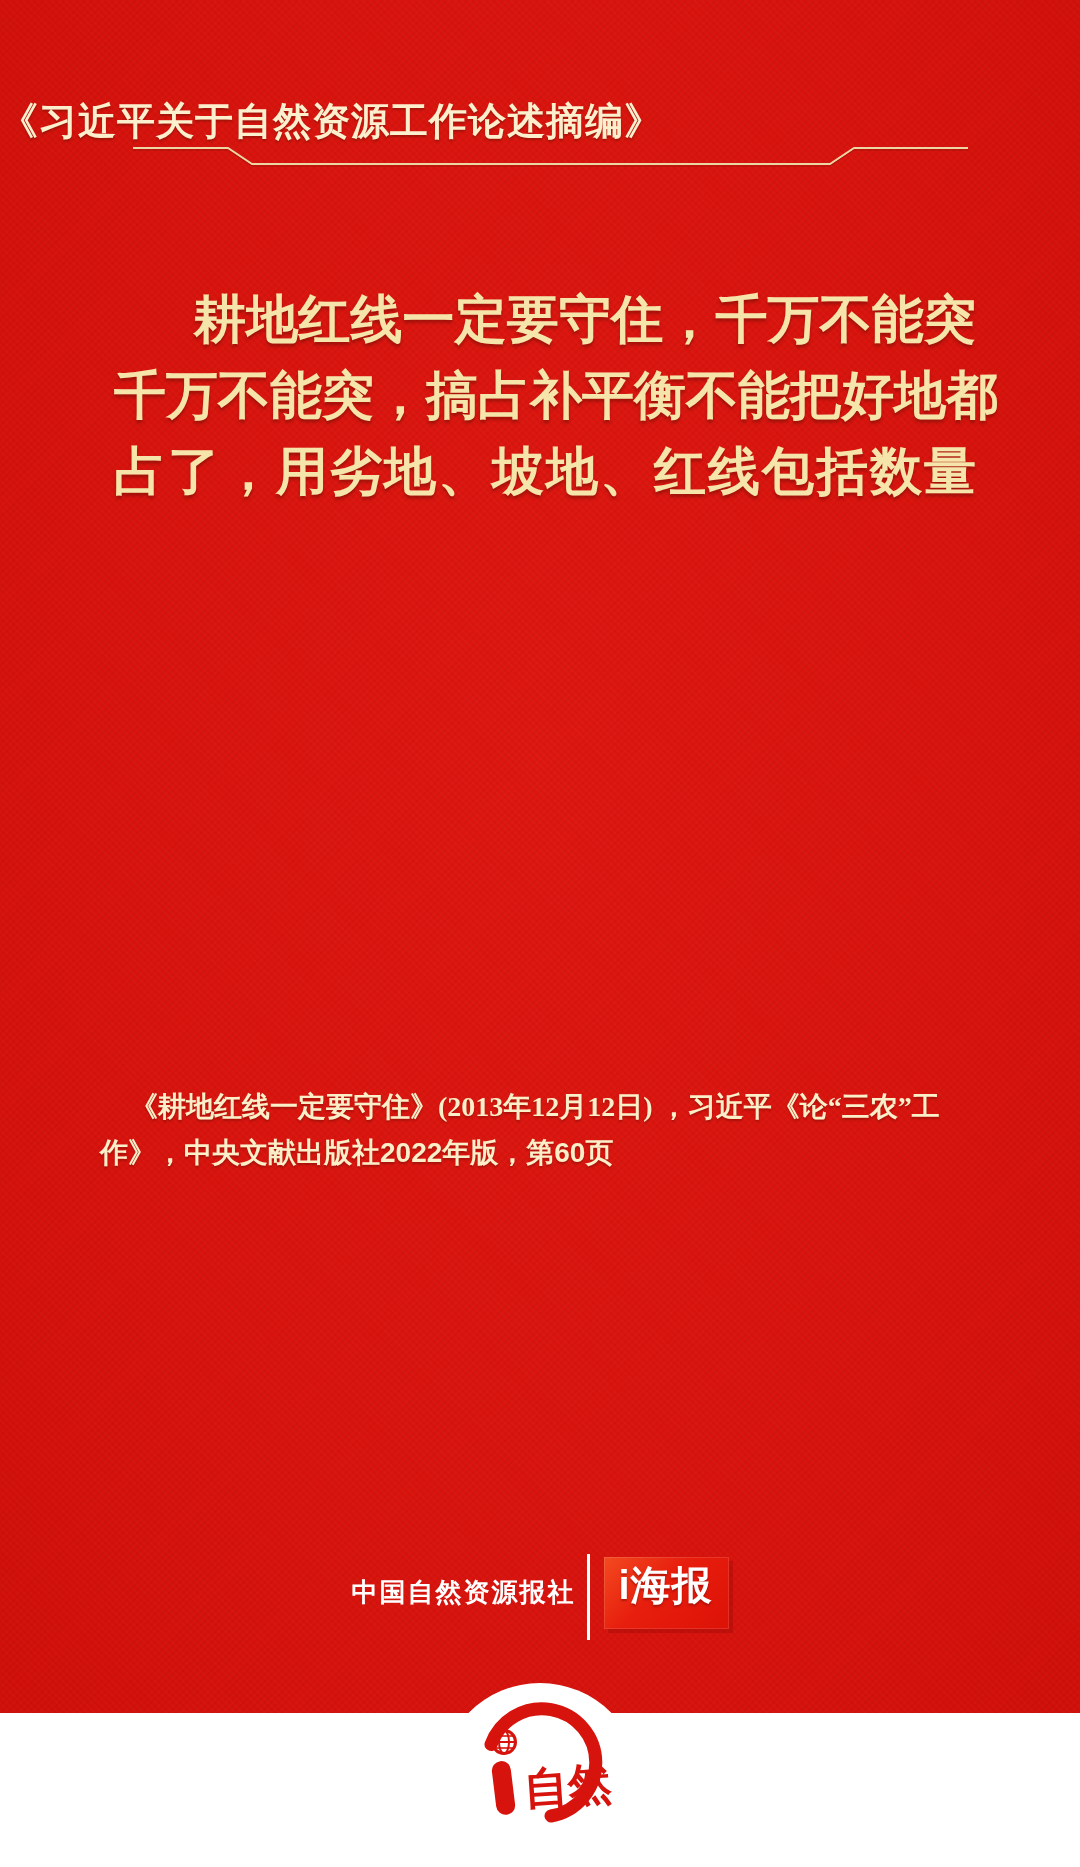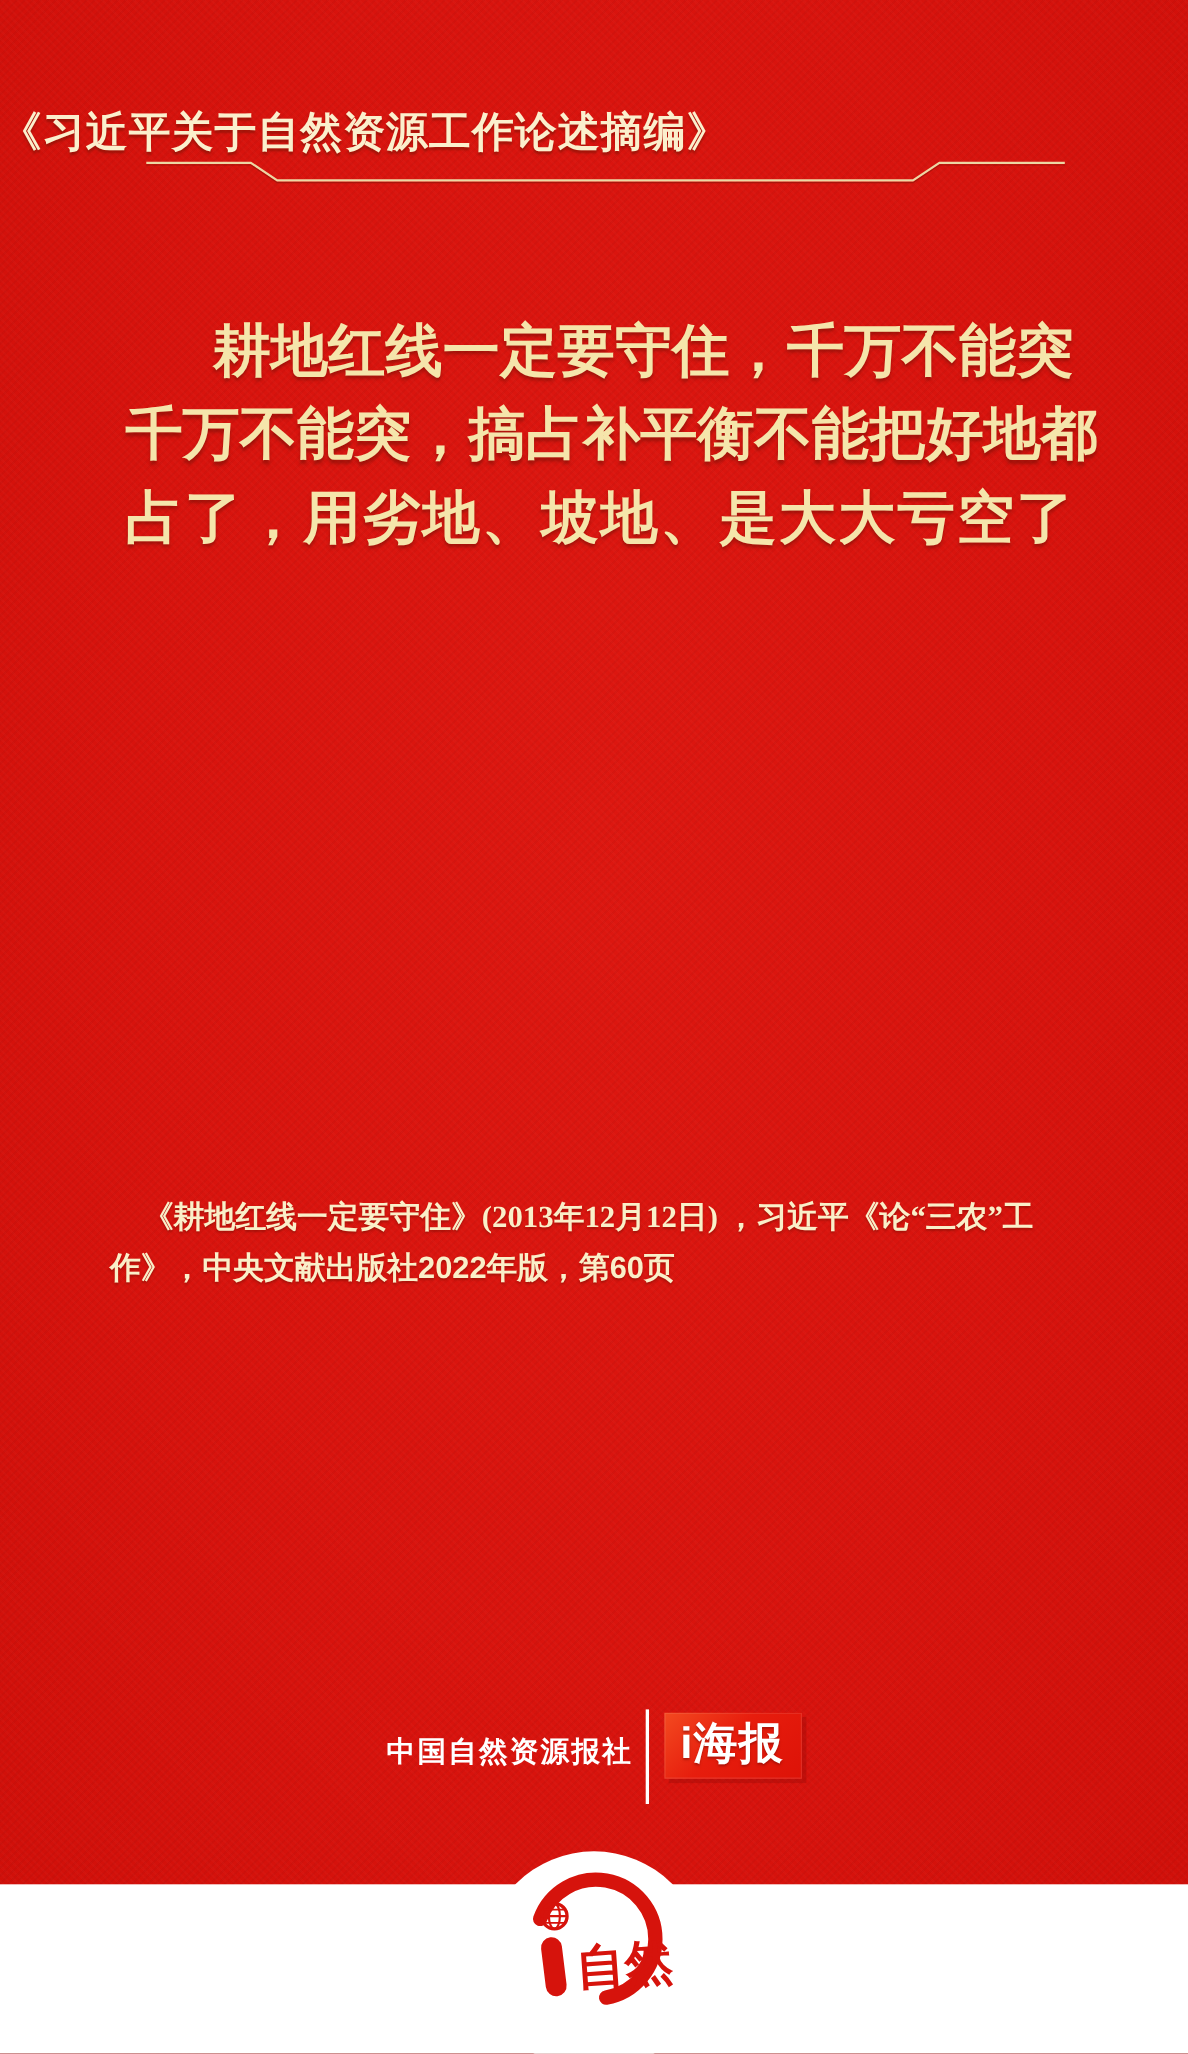--- a/index.html
+++ b/index.html
@@ -70,21 +70,21 @@
     width:3px;height:86px;background:#ffffff;
     margin:2px 14px 0 12px;
   }
   .haibao-badge{
     margin-top:5px;
     background:linear-gradient(135deg,#f34a20 0%,#e71d0d 45%,#dd1207 100%);
     box-shadow:4px 4px 0 rgba(150,10,5,.35), inset 0 0 0 1px rgba(255,255,255,.12);
     color:#ffffff;
     font-size:40px;font-weight:bold;
     line-height:44px;
-    padding:6px 16px 10px 14px;
+    padding:6px 16px 22px 14px;
     letter-spacing:1px;
     text-shadow:0 2px 2px rgba(120,10,5,.5);
   }
   .bottom-band{
     position:absolute;left:0;bottom:0;width:100%;height:154px;
     background:#ffffff;
   }
   .logo-circle{
     position:absolute;left:440px;top:1683px;
     width:200px;height:200px;border-radius:50%;
@@ -103,21 +103,21 @@
   <div class="title">《习近平关于自然资源工作论述摘编》</div>
 
   <svg class="deco-lines" viewBox="0 0 1080 40" preserveAspectRatio="none" aria-hidden="true">
     <polyline points="133,8 228,8 252,24 830,24 854,8 968,8" fill="none" stroke="#ecd7a4" stroke-width="2"></polyline>
     <polyline points="133,10 228,10 252,26 830,26 854,10 968,10" fill="none" stroke="rgba(140,20,8,.6)" stroke-width="1"></polyline>
   </svg>
 
   <div class="quote">
     <div class="quote-line first">耕地红线一定要守住，千万不能突</div>
     <div class="quote-line">千万不能突，搞占补平衡不能把好地都</div>
-    <div class="quote-line">占了，用劣地、坡地、是大大亏空了</div>
+    <div class="quote-line">占了，用劣地、坡地、红线包括数量</div>
   </div>
 
   <div class="citation">
     <div class="citation-line first">《耕地红线一定要守住》(2013年12月12日) ，习近平《论“三农”工</div>
     <div class="citation-line">作》，中央文献出版社2022年版，第60页</div>
   </div>
 
   <div class="footer-row">
     <div class="publisher">中国自然资源报社</div>
     <div class="footer-divider"></div>

